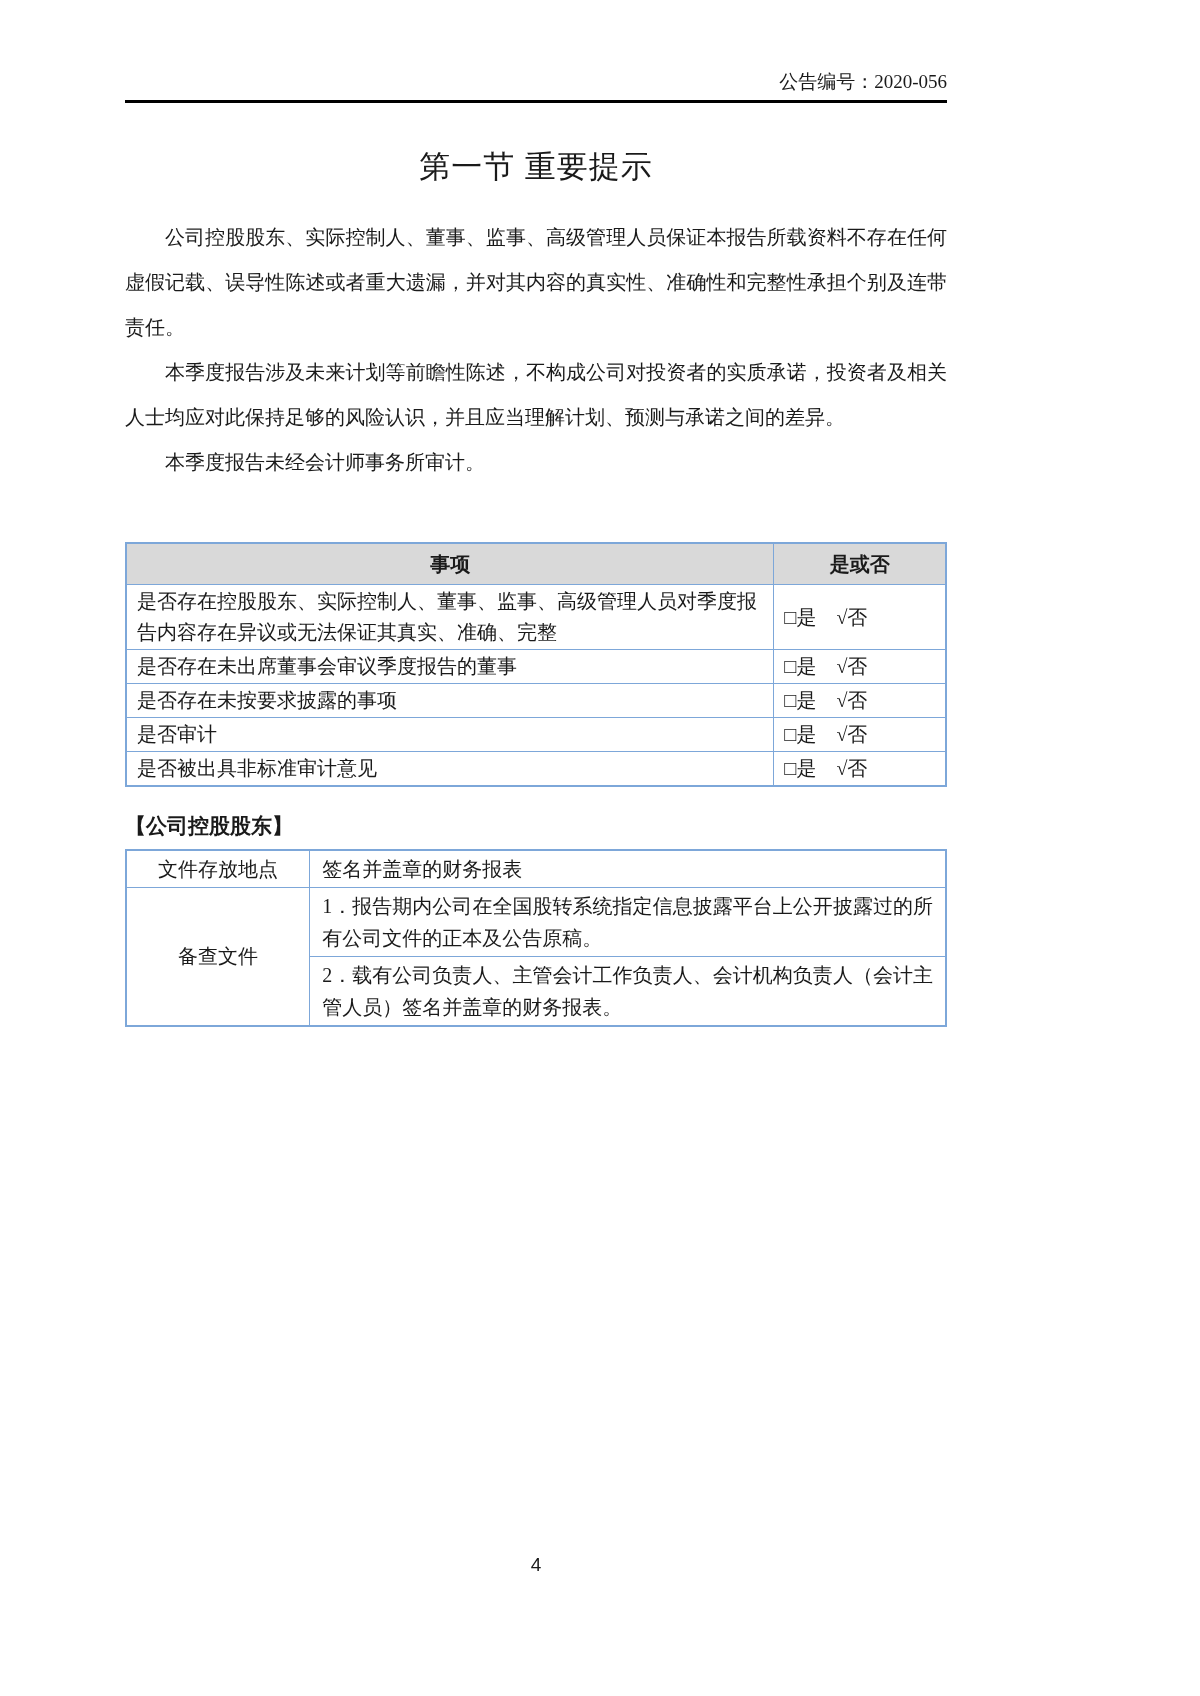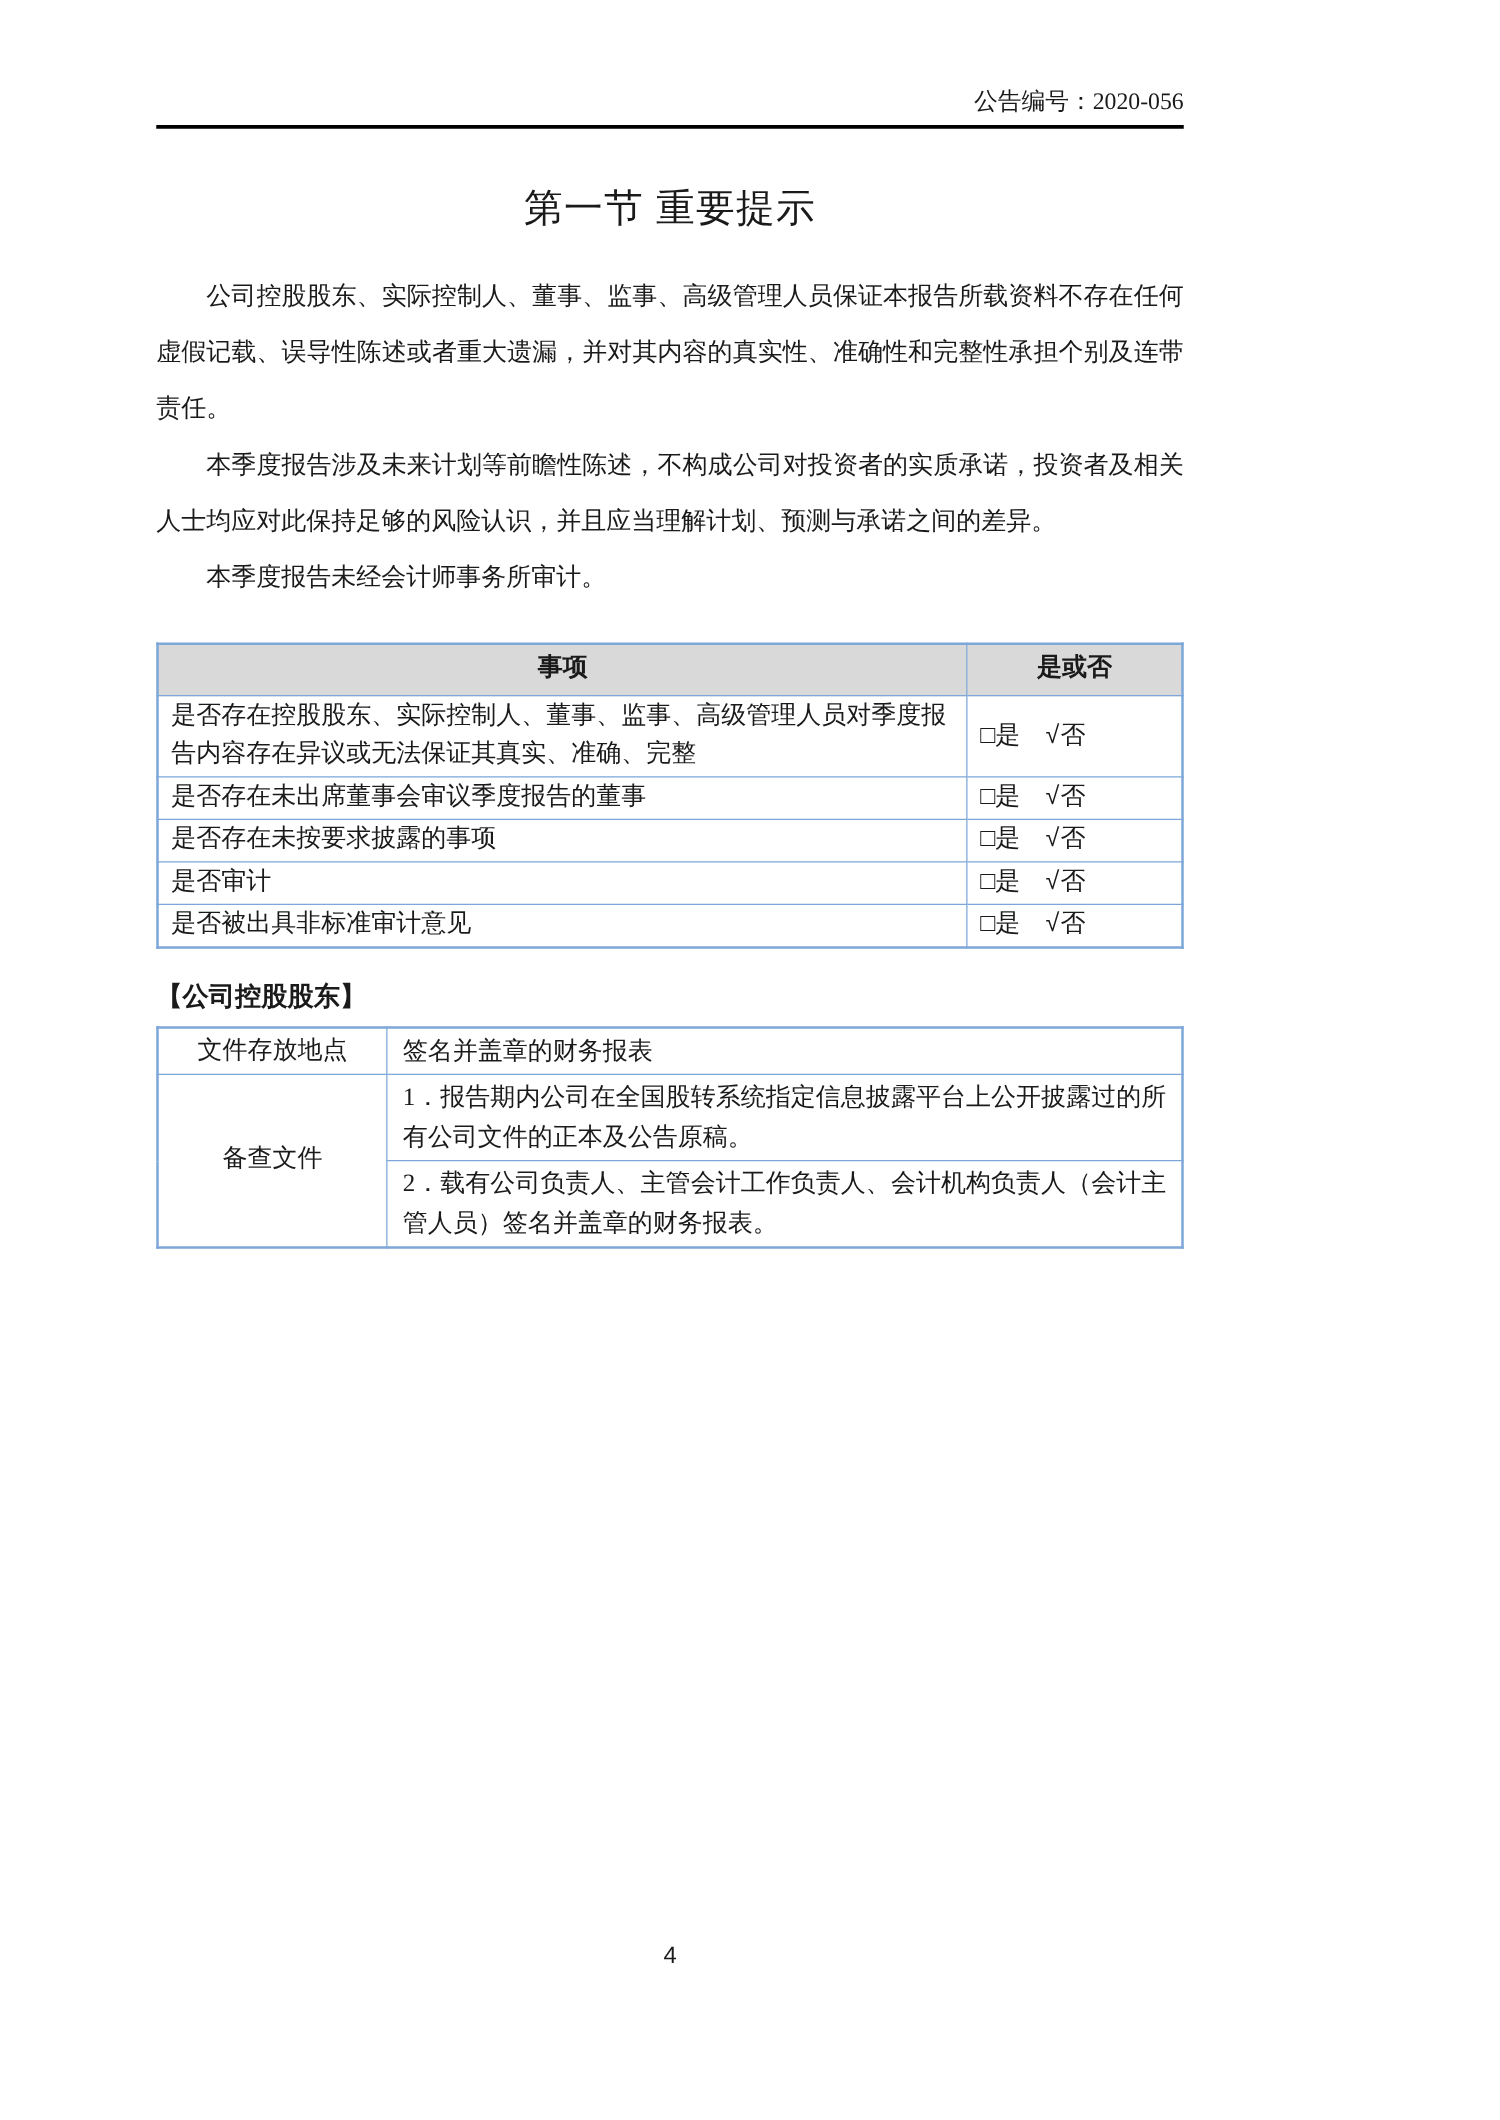--- a/index.html
+++ b/index.html
@@ -50,21 +50,21 @@
   .body-text p {
     text-indent: 2em;
     text-align: justify;
     line-height: 45px;
   }
   table {
     width: 100%;
     border-collapse: collapse;
     font-size: 20px;
   }
-  table.checklist { margin-top: 29px; border: 2px solid var(--table-border); font-family: Liberation Mono, monospace; }
+  table.checklist { margin-top: 57px; border: 2px solid var(--table-border); }
   table.checklist th {
     background: var(--header-bg);
     border: 1px solid var(--table-border);
     font-weight: bold;
     text-align: center;
     padding: 7px 8px;
     line-height: 26px;
   }
   table.checklist td {
     border: 1px solid var(--table-border);
@@ -84,21 +84,20 @@
   }
   table.archive { margin-top: 8px; border: 2px solid var(--table-border); }
   table.archive td {
     border: 1px solid var(--table-border);
     vertical-align: middle;
   }
   table.archive td.label-cell {
     text-align: center;
     padding: 2px 6px;
     line-height: 31px;
-    font-family: Liberation Mono, monospace;
   }
   table.archive td.value-cell {
     padding: 2px 12px;
     line-height: 32px;
     text-align: justify;
   }
   .page-number {
     position: absolute;
     bottom: 120px;
     left: 0;

